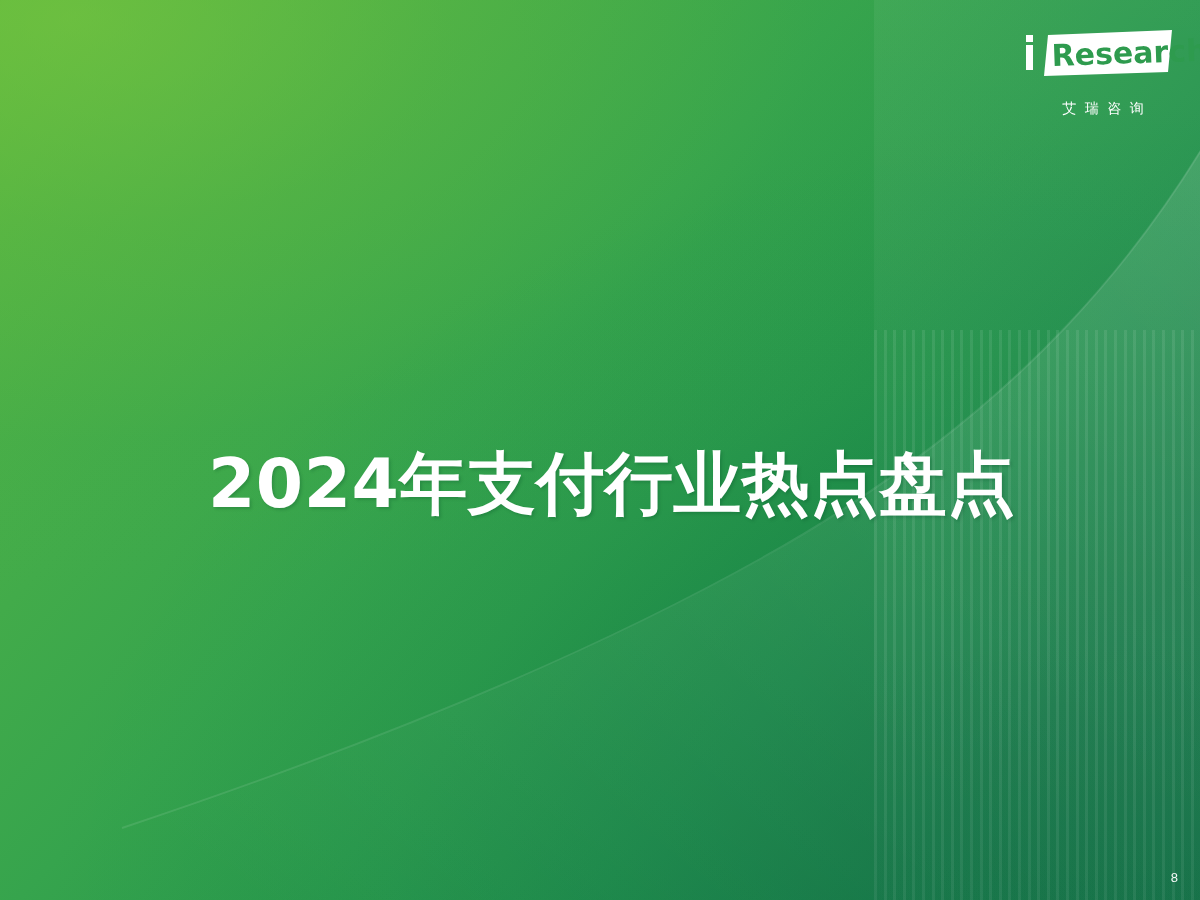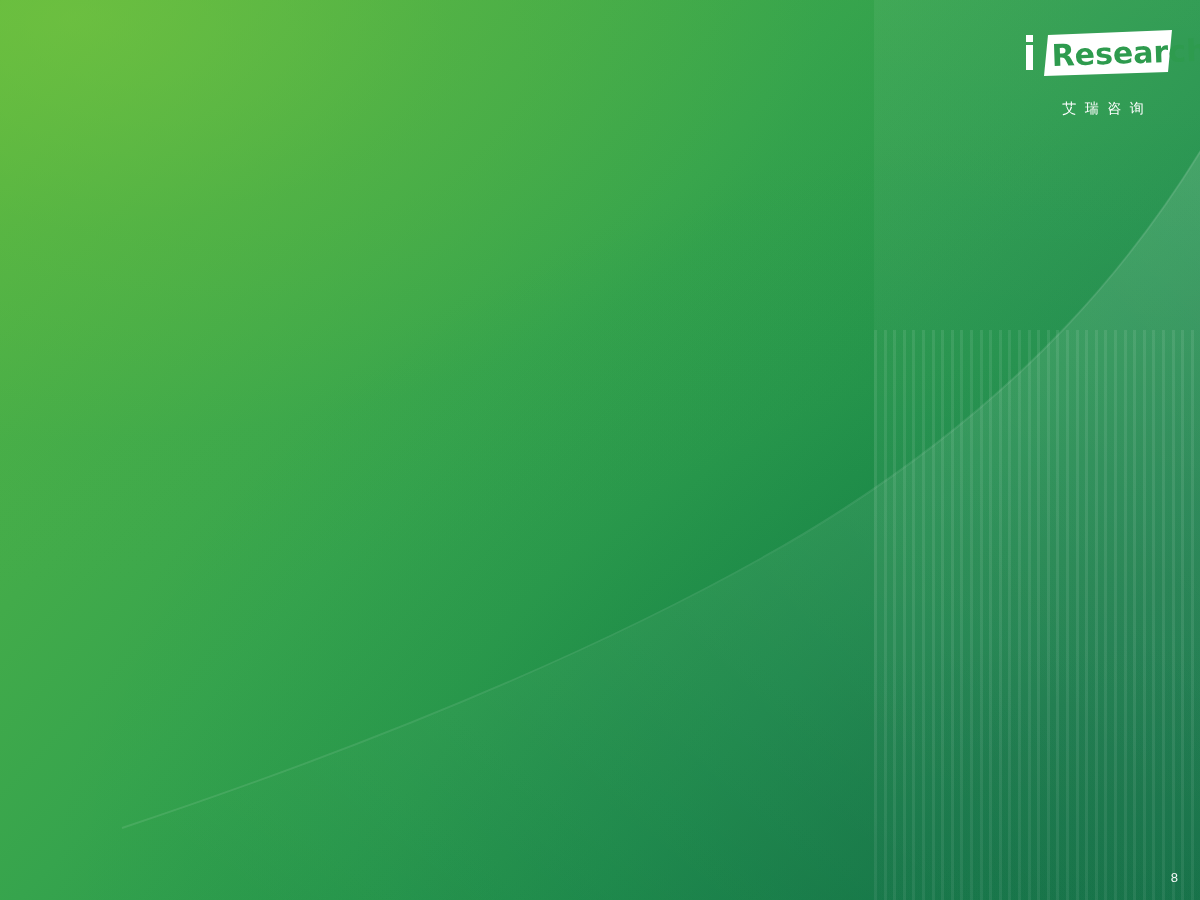--- a/index.html
+++ b/index.html
@@ -225,16 +225,17 @@
 
         <rect x="4" y="17" width="7" height="25" fill="#ffffff"></rect>
         <rect x="4" y="7" width="7" height="7" fill="#ffffff"></rect>
 
         <text x="30" y="38" font-family="DejaVu Sans, Liberation Sans, sans-serif" font-size="30" font-weight="700" fill="#2e9b4e" transform="rotate(-2 30 38)">Research</text>
       </svg>
     </div>
     <div class="logo-cn">艾瑞咨询</div>
   </div>
 
+  <h1 class="title">2024年支付行业热点盘点</h1>
 
   <div class="page-number">8</div>
 
 </div>
 
 </body></html>

